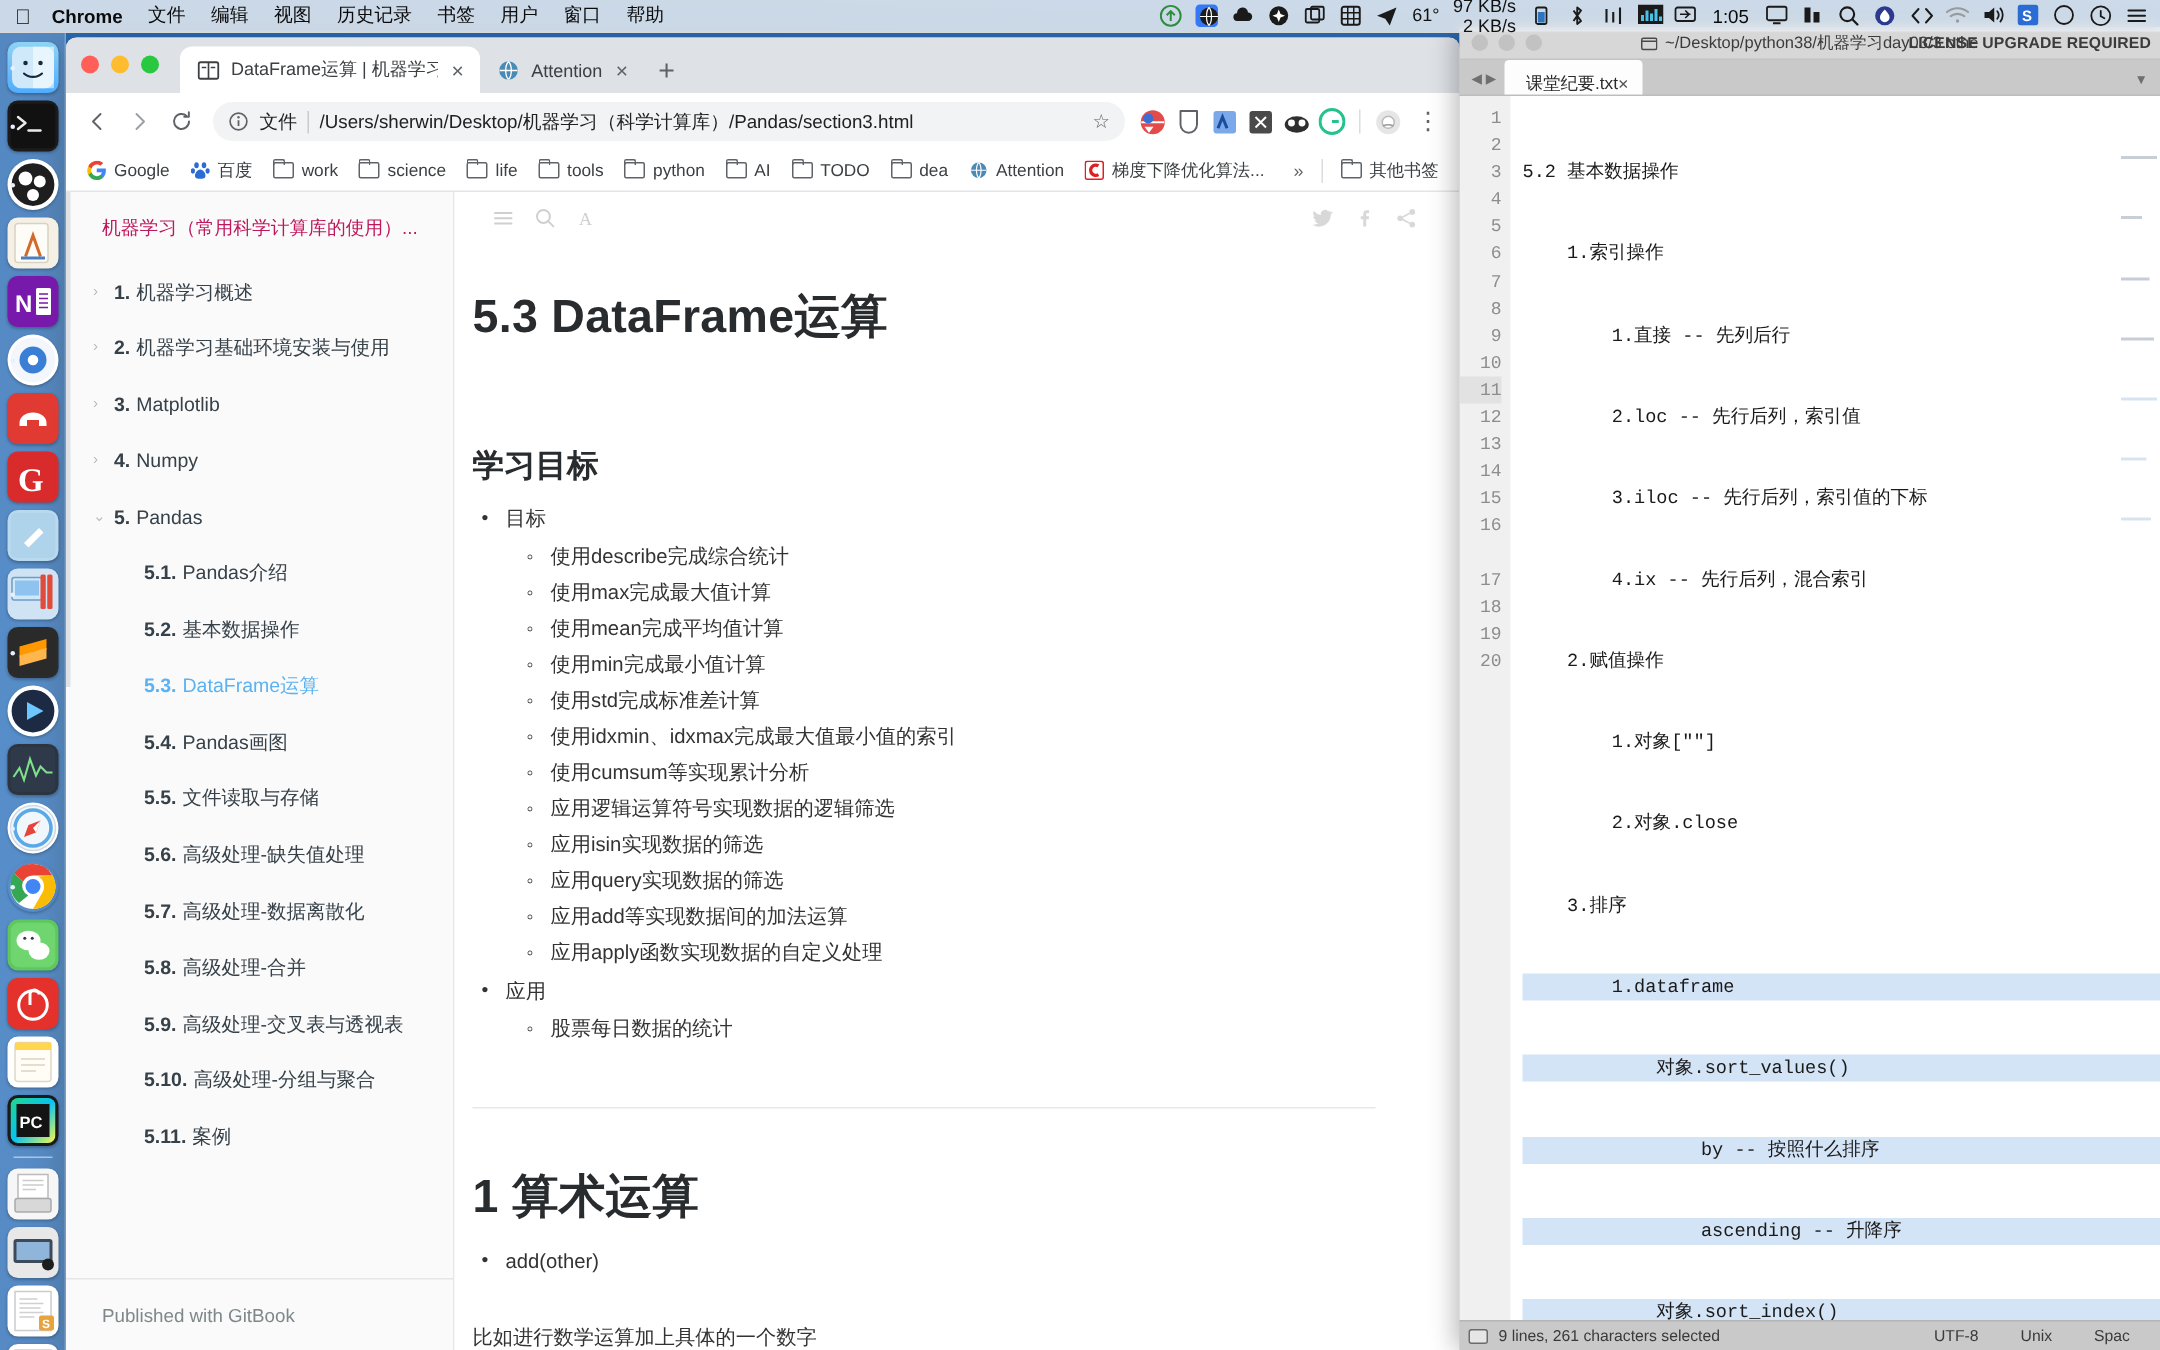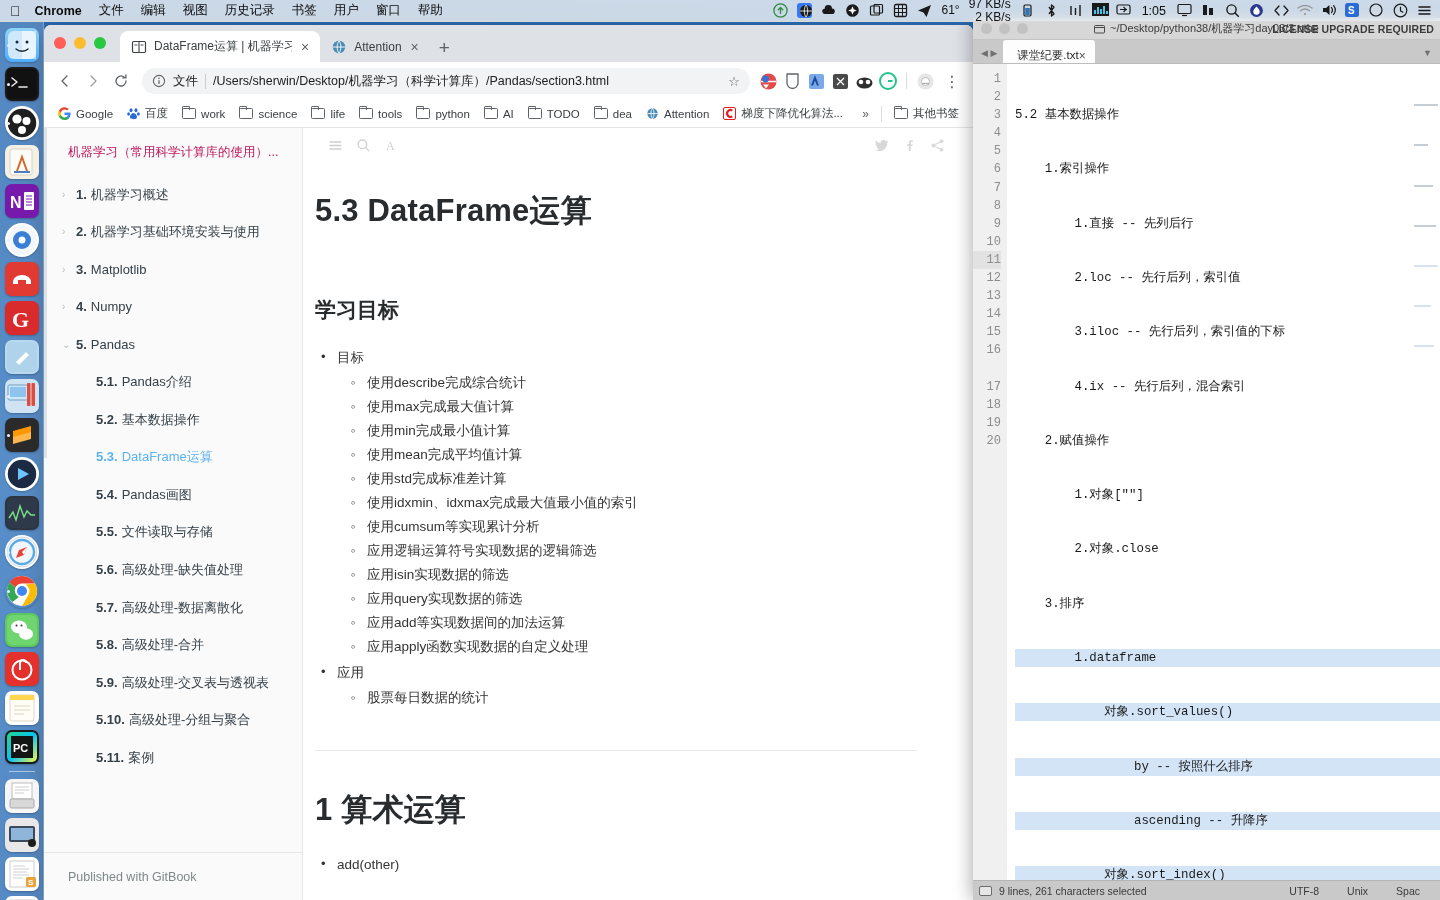--- a/index.html
+++ b/index.html
@@ -151,21 +151,21 @@
   #gb-body { flex: 1 1 auto; position: relative; overflow: hidden; background: #fff; }
   #gb-topbar { height: 34px; display: flex; align-items: center;
     padding: 0 22px 0 18px; color: #ccc; }
   #gb-topbar .tool { width: 28px; height: 26px; display: flex; align-items: center;
     justify-content: center; font-size: 14px; color: #c8c8c8; }
   #gb-topbar .sp { flex: 1 1 auto; }
   .gb-content { padding: 28px 56px 0 12px; max-width: 700px; margin-left: 0; }
   .gb-h1 { font-size: 31px; font-weight: bold; color: #292c2f; letter-spacing: .2px; }
   .gb-h2 { font-size: 21px; font-weight: bold; color: #292c2f; margin-top: 64px; }
   .gb-h1.second { margin-top: 0; }
-  ul.gb-ul { list-style: none; margin-top: 20px; }
+  ul.gb-ul { list-style: none; margin-top: 8px; }
   ul.gb-ul > li { position: relative; padding-left: 22px; font-size: 13.5px;
     color: #333; line-height: 2.0; }
   ul.gb-ul > li::before { content: "•"; position: absolute; left: 6px; top: 0;
     color: #333; font-size: 13px; }
   ul.gb-ul ul { list-style: none; margin-left: 8px; }
   ul.gb-ul ul > li { position: relative; padding-left: 22px; font-size: 13.5px;
     color: #333; line-height: 1.78; }
   ul.gb-ul ul > li::before { content: "◦"; position: absolute; left: 6px; top: 0;
     color: #333; font-size: 13px; }
   .gb-hr { height: 1px; background: #e8e8e8; margin: 40px 0 0 0; }
@@ -561,22 +561,22 @@
       <div class="gb-content">
         <h1 class="gb-h1">5.3 DataFrame运算</h1>
         <h2 class="gb-h2">学习目标</h2>
 
         <ul class="gb-ul">
           <li>
             <span>目标</span>
             <ul>
               <li>使用describe完成综合统计</li>
               <li>使用max完成最大值计算</li>
+              <li>使用mean完成平均值计算</li>
               <li>使用min完成最小值计算</li>
-              <li>使用mean完成平均值计算</li>
               <li>使用std完成标准差计算</li>
               <li>使用idxmin、idxmax完成最大值最小值的索引</li>
               <li>使用cumsum等实现累计分析</li>
               <li>应用逻辑运算符号实现数据的逻辑筛选</li>
               <li>应用isin实现数据的筛选</li>
               <li>应用query实现数据的筛选</li>
               <li>应用add等实现数据间的加法运算</li>
               <li>应用apply函数实现数据的自定义处理</li>
             </ul>
           </li>

